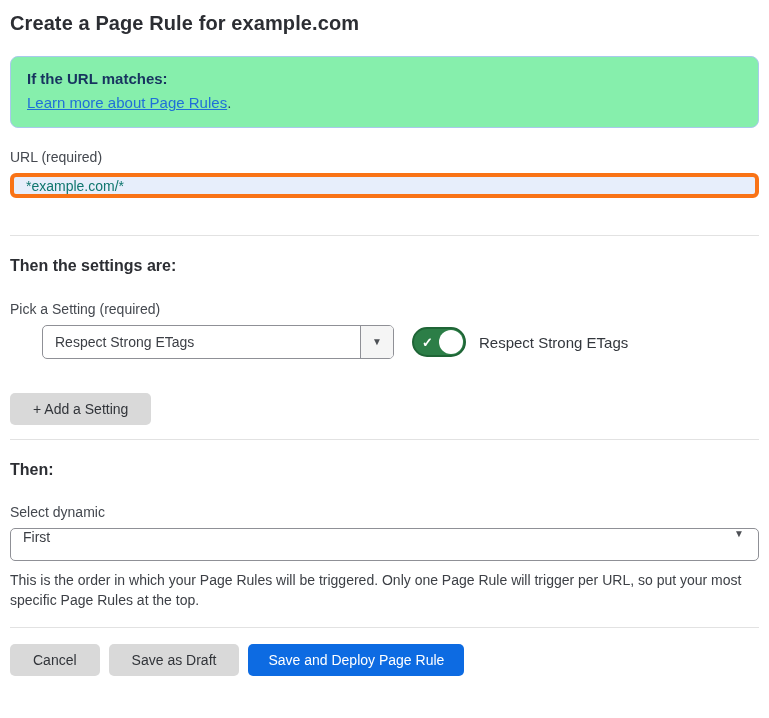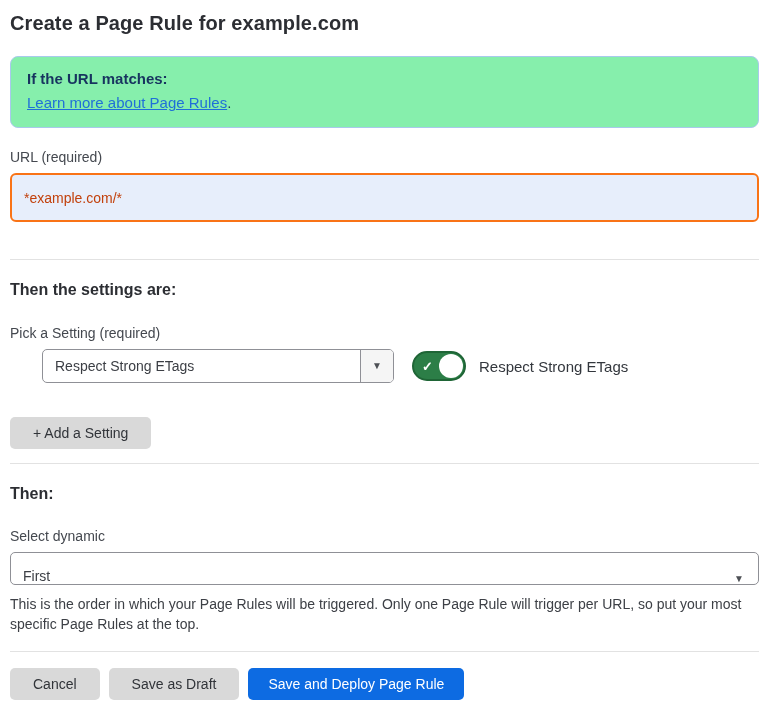--- a/index.html
+++ b/index.html
@@ -45,27 +45,27 @@
   .info-box .link-suffix { color: #1d3c6b; }
 
   .field-label {
     font-size: 14px;
     color: #44484f;
     margin-bottom: 8px;
   }
 
   .url-input {
     width: 100%;
-    height: 49px;
+    height: 25px;
     background: #e7eefb;
-    border: 2px solid #f97316;
+    border: 4px solid #f97316;
     border-radius: 6px;
     padding: 0 12px;
     font-size: 14px;
-    color: #c2410c;
+    color: #0f766e;
     font-family: "Liberation Sans", sans-serif;
     outline: none;
   }
 
   .divider {
     border: none;
     border-top: 1px solid #e2e2e2;
     margin: 0;
   }
   .divider-1 { margin-top: 37px; margin-bottom: 21px; }
@@ -175,21 +175,21 @@
     display: inline-block;
   }
 
   .order-select {
     width: 100%;
     height: 33px;
     background: #ffffff;
     border: 1px solid #8f9096;
     border-radius: 5px;
     display: flex;
-    align-items: flex-end;
+    align-items: flex-start;
     padding: 0 14px 0 12px;
     cursor: pointer;
   }
   .order-select .select-value {
     flex: 1;
     font-size: 14px;
     color: #3b3e44;
   }
 
   .help-text {

